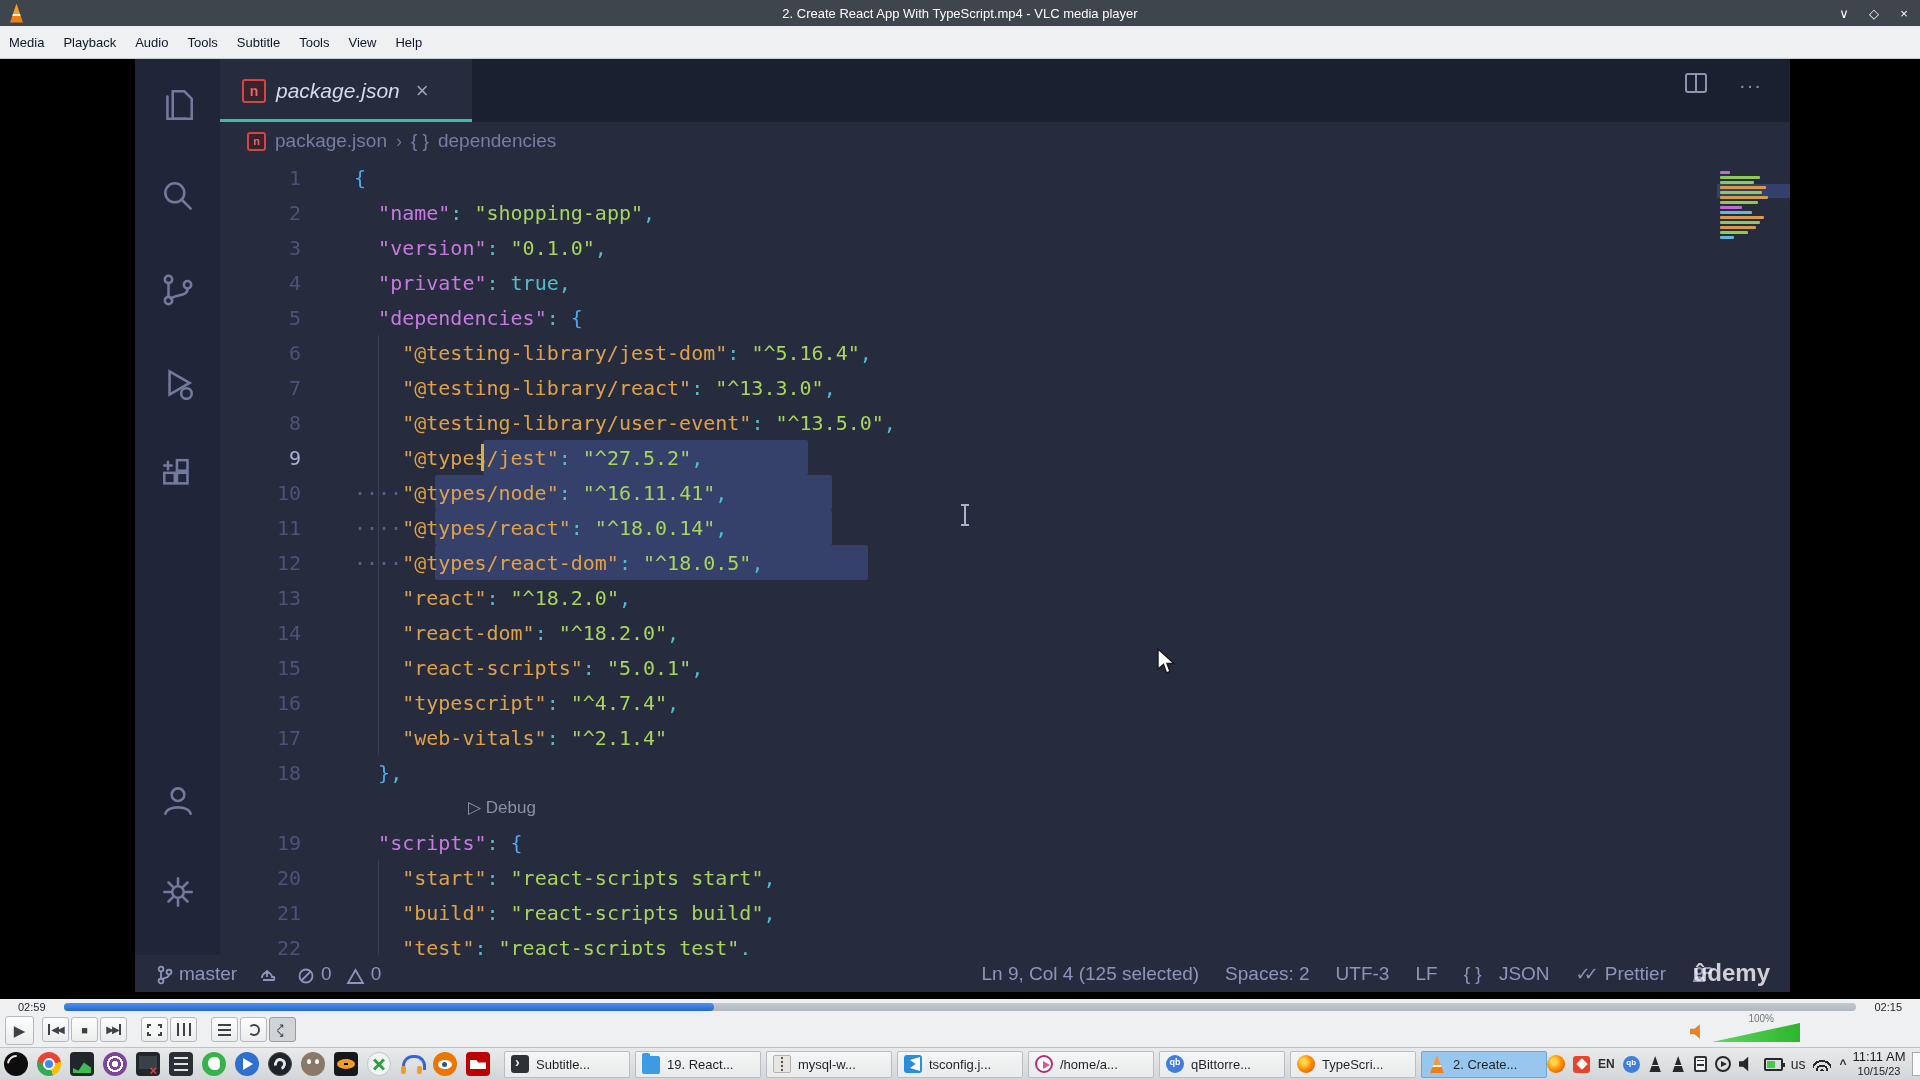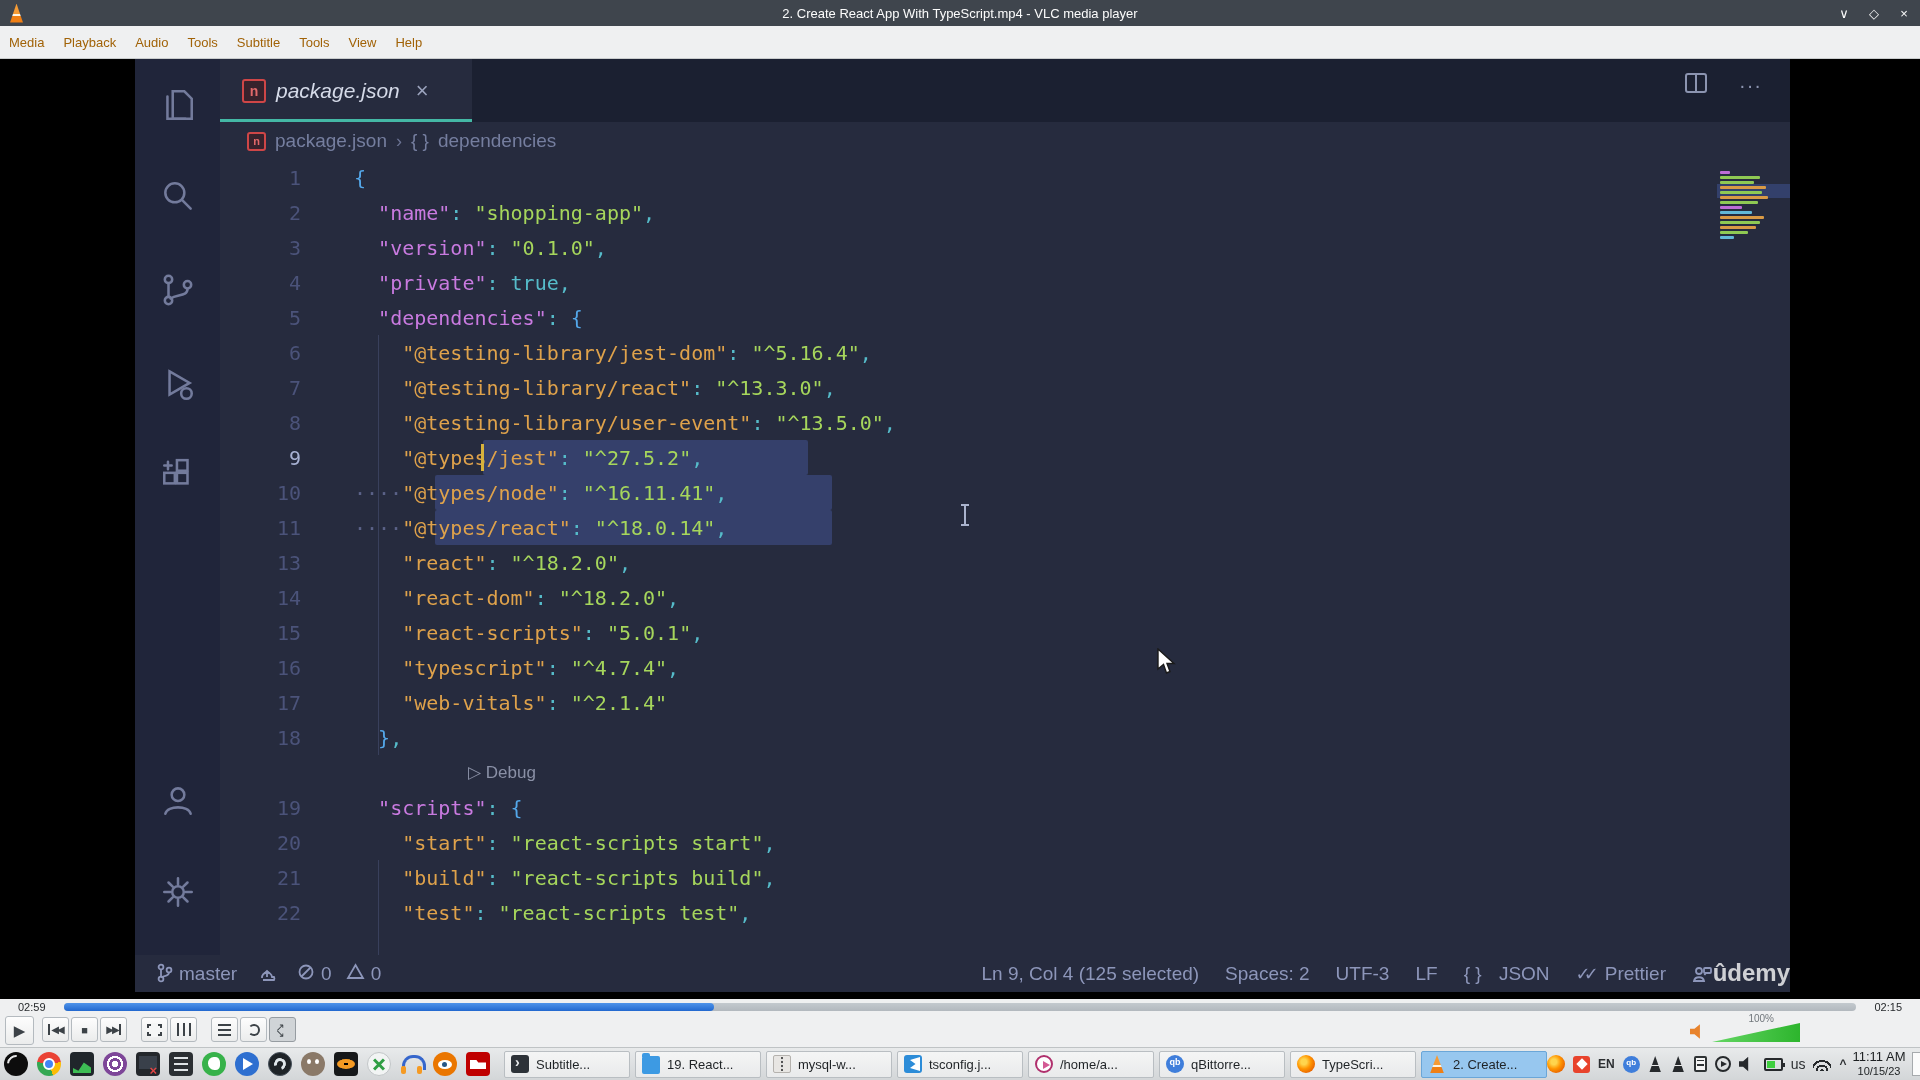--- a/index.html
+++ b/index.html
@@ -6,21 +6,21 @@
   #root{position:relative;width:1920px;height:1080px;overflow:hidden;font-family:"Liberation Sans",sans-serif;background:#000;}
   
   .titlebar{position:absolute;left:0;top:0;width:1920px;height:26px;background:#3f454d;display:flex;align-items:center;}
   .titlebar .vtitle{position:absolute;left:0;right:0;text-align:center;color:#fcfcfc;font-size:13px;}
   .cone{background:linear-gradient(180deg,#f59b35 0 55%,#fdf4e3 55% 64%,#ef7f15 64%);clip-path:polygon(50% 0,88% 100%,12% 100%);}
   .titlebar .cone{width:17px;height:19px;margin-left:8px;}
   .winbtns{position:absolute;right:8px;top:0;height:26px;display:flex;align-items:center;gap:14px;color:#fcfcfc;font-size:13px;z-index:3;}
   .winbtns span{width:16px;text-align:center;cursor:default;}
   
   .menubar{position:absolute;left:0;top:26px;width:1920px;height:33px;background:#eff0f1;border-bottom:1px solid #c9cccd;display:flex;align-items:center;gap:19px;padding-left:9px;box-sizing:border-box;}
-  .menubar .mi{color:#a16207;font-size:13px;}
+  .menubar .mi{color:#0f172a;font-size:13px;}
   
   .video{position:absolute;left:0;top:59px;width:1920px;height:940px;background:#000;}
   .vscode{position:absolute;left:135px;top:0;width:1655px;height:933px;background:#262b3e;overflow:hidden;font-family:"Liberation Sans",sans-serif;}
   .actbar{position:absolute;left:0;top:0;width:85px;height:100%;background:#20253a;}
   .acticon{position:absolute;left:24px;width:38px;height:38px;}
   .acticon svg{width:100%;height:100%;stroke:#737b9c;fill:none;stroke-width:2.4;stroke-linecap:round;}
   .vmain{position:absolute;left:85px;top:0;right:0;bottom:0;}
   .tabbar{position:absolute;left:0;top:0;right:0;height:63px;background:#1b2031;}
   .tab{position:absolute;left:0;top:0;width:252px;height:63px;background:#262b3e;display:flex;align-items:center;gap:10px;padding-left:22px;box-sizing:border-box;}
   .tab .underline{position:absolute;left:0;bottom:0;width:100%;height:3px;background:#44b8a5;}
@@ -46,23 +46,23 @@
   .iguide{position:absolute;width:1px;background:#39405c;z-index:0;}
   
   .mmband{position:absolute;left:1497px;top:125px;width:128px;height:14px;background:#33406b;}
   .minimap{position:absolute;left:1500px;top:112px;width:62px;}
   .mmrow{height:3px;margin-bottom:2px;border-radius:1px;}
   
   .vstatus{position:absolute;left:0;bottom:0;width:100%;height:37px;background:#262b3e;display:flex;align-items:center;color:#8d96ba;font-size:19px;z-index:4;}
   .vstatus .lft{display:flex;align-items:center;gap:20px;padding-left:22px;}
   .vstatus .rgt{position:absolute;right:78px;display:flex;align-items:center;gap:26px;}
   .vstatus svg{stroke:#8d96ba;fill:none;stroke-width:1.8;}
-  .stitem{display:flex;align-items:flex-start;gap:6px;}
+  .stitem{display:flex;align-items:flex-end;gap:6px;}
   .dblcheck{letter-spacing:-7px;margin-right:7px;font-size:18px;}
-  .watermark{position:absolute;right:0;bottom:5px;color:rgba(255,255,255,0.78);font-size:24px;font-weight:700;z-index:6;}
+  .watermark{position:absolute;right:20px;bottom:5px;color:rgba(255,255,255,0.78);font-size:24px;font-weight:700;z-index:6;}
   
   .ibeam{position:absolute;left:744px;top:445px;width:2px;height:22px;background:#aab3cd;z-index:7;}
   .ibeam::before,.ibeam::after{content:"";position:absolute;left:-3px;width:8px;height:2px;background:#aab3cd;}
   .ibeam::before{top:0;} .ibeam::after{bottom:0;}
   .mousearrow{position:absolute;left:1022px;top:589px;z-index:8;}
   
   .seekrow{position:absolute;left:0;top:999px;width:1920px;height:16px;background:#eff0f1;display:flex;align-items:center;}
   .stime{font-size:11px;color:#26292c;padding:0 18px;flex:none;}
   .track{flex:1;height:8px;background:linear-gradient(#c3c9ce,#b2b8be);border-radius:4px;position:relative;}
   .fill{position:absolute;left:0;top:0;height:100%;background:linear-gradient(#4e93ea,#2268cf);border-radius:4px;}
@@ -302,20 +302,25 @@
               <div class="selrect" style="left: 215px; width: 397.32px;"></div>
               <div class="ln">10</div>
               <div class="codetext"><span class="wsp">····</span><span class="org">"@types/node"</span><span class="cyn">:</span><span> </span><span class="grn">"^16.11.41"</span><span class="cyn">,</span></div>
             </div>
             <div class="crow">
               <div class="selrect" style="left: 215px; width: 397.32px;"></div>
               <div class="ln">11</div>
               <div class="codetext"><span class="wsp">····</span><span class="org">"@types/react"</span><span class="cyn">:</span><span> </span><span class="grn">"^18.0.14"</span><span class="cyn">,</span></div>
             </div>
             <div class="crow">
+              <div class="selrect" style="left: 215px; width: 433.44px;"></div>
+              <div class="ln">12</div>
+              <div class="codetext"><span class="wsp">····</span><span class="org">"@types/react-dom"</span><span class="cyn">:</span><span> </span><span class="grn">"^18.0.5"</span><span class="cyn">,</span></div>
+            </div>
+            <div class="crow">
               <div class="ln">13</div>
               <div class="codetext"><span>    </span><span class="org">"react"</span><span class="cyn">:</span><span> </span><span class="grn">"^18.2.0"</span><span class="cyn">,</span></div>
             </div>
             <div class="crow">
               <div class="ln">14</div>
               <div class="codetext"><span>    </span><span class="org">"react-dom"</span><span class="cyn">:</span><span> </span><span class="grn">"^18.2.0"</span><span class="cyn">,</span></div>
             </div>
             <div class="crow">
               <div class="ln">15</div>
               <div class="codetext"><span>    </span><span class="org">"react-scripts"</span><span class="cyn">:</span><span> </span><span class="grn">"5.0.1"</span><span class="cyn">,</span></div>

